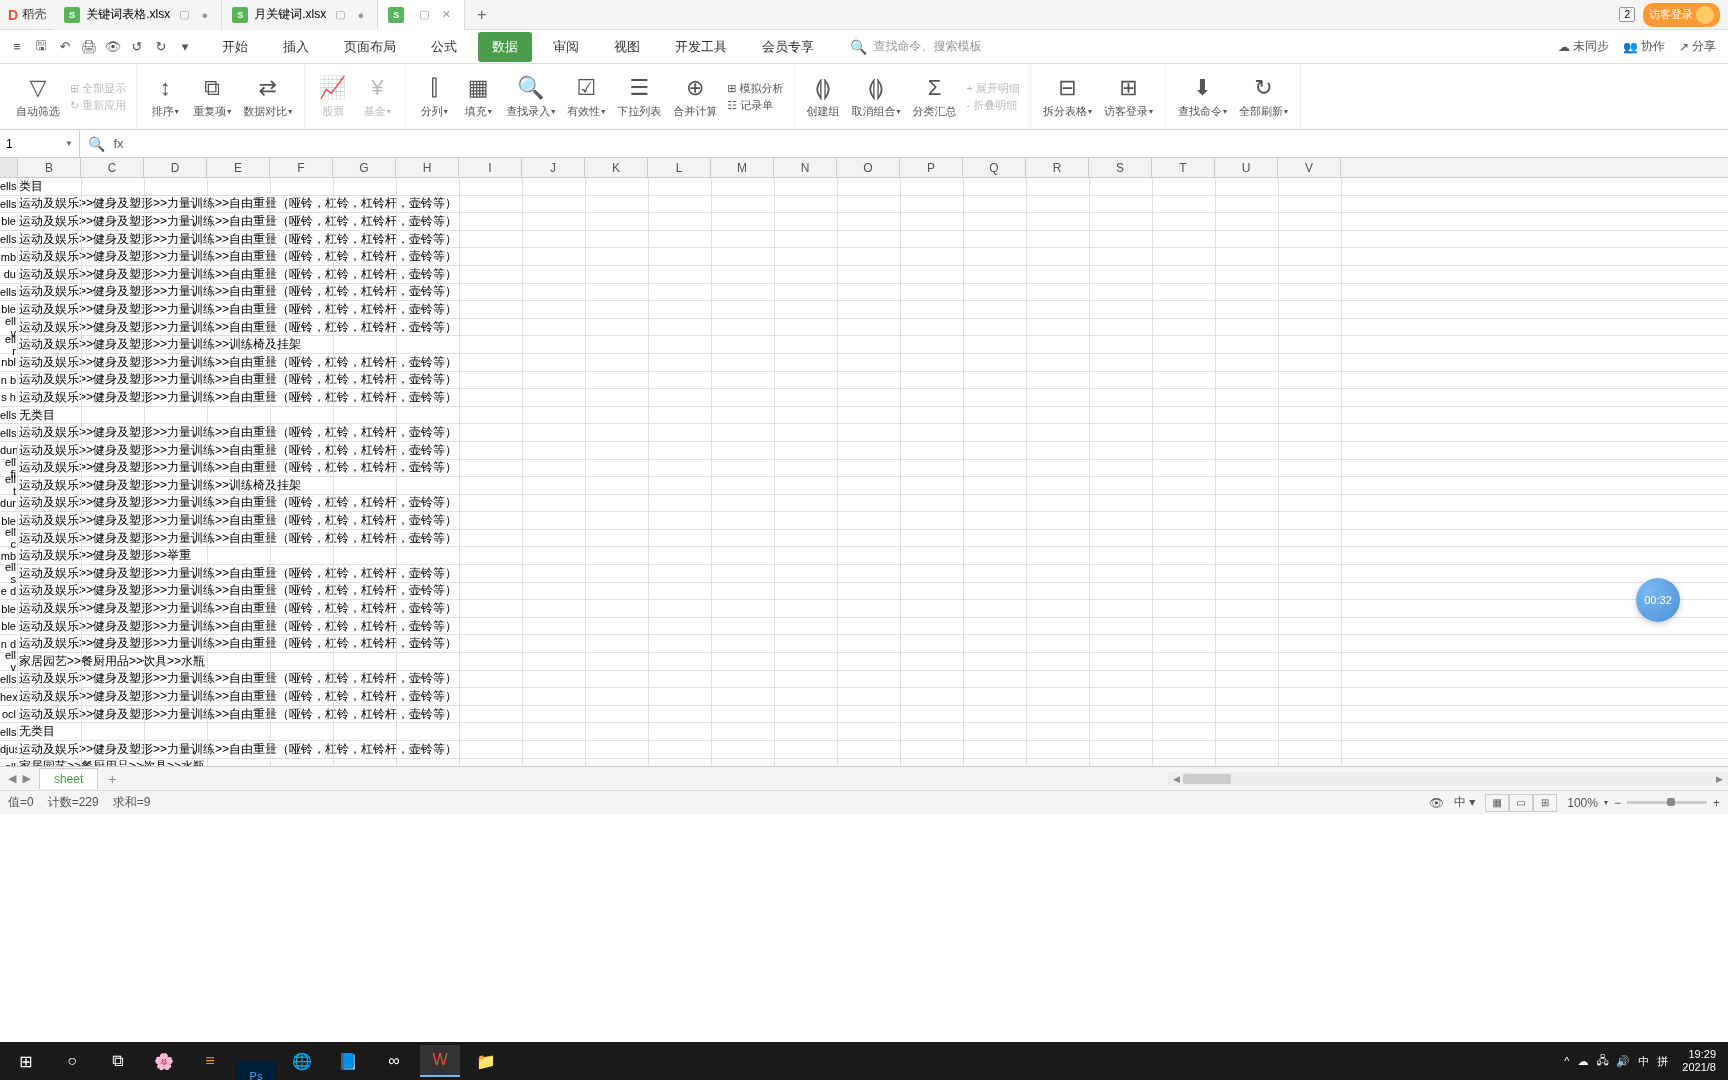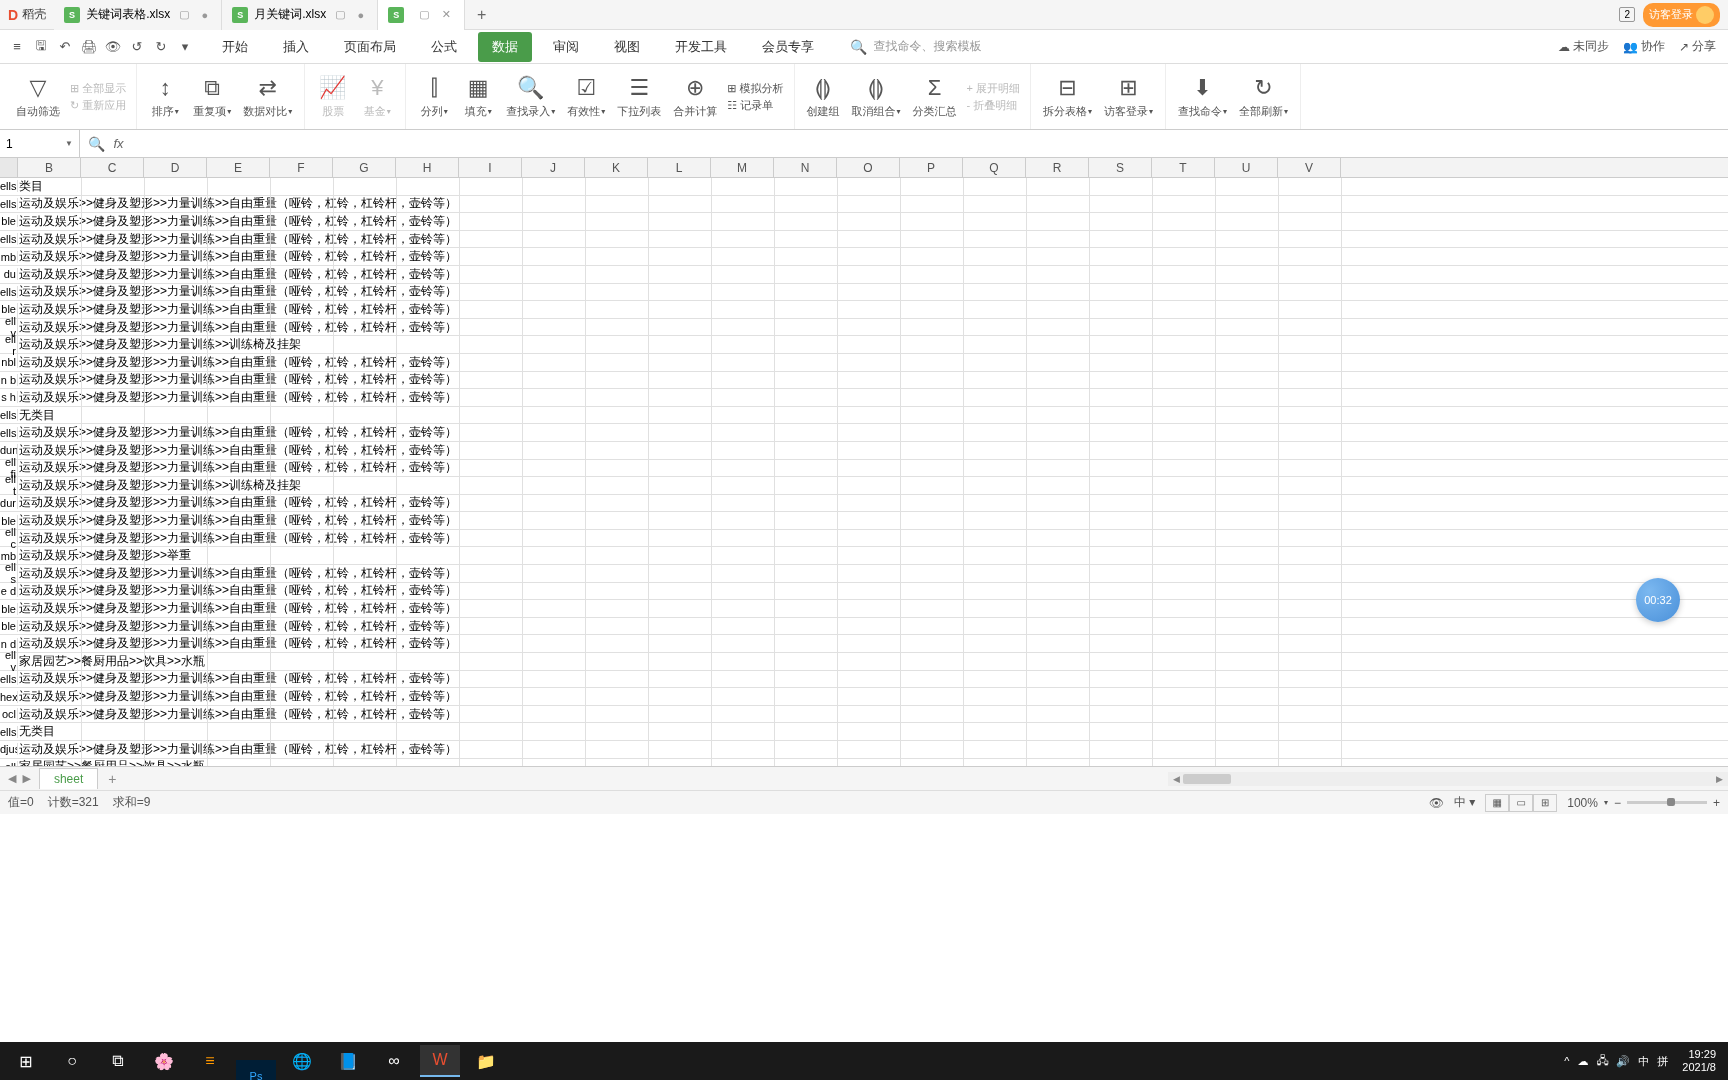--- a/index.html
+++ b/index.html
@@ -41,21 +41,21 @@
 .ribbon-side { display: flex; flex-direction: column; gap: 2px; padding: 2px 4px; }
 .ribbon-side-item { font-size: 11px; color: #555; display: flex; align-items: center; gap: 3px; cursor: pointer; }
 .ribbon-side-item.disabled { color: #bbb; }
 .dd { font-size: 8px; }
 
 
 .formula-bar { height: 28px; display: flex; align-items: center; border-bottom: 1px solid #ccc; }
 .name-box { width: 80px; height: 100%; border-right: 1px solid #ccc; display: flex; align-items: center; padding: 0 6px; font-size: 12px; }
 .name-dd { margin-left: auto; font-size: 8px; color: #666; }
 .fx-area { display: flex; align-items: center; gap: 8px; padding: 0 8px; flex: 1; height: 100%; }
-.fx-icon { color: #666; font-size: 13px; font-style: italic; }
+.fx-icon { color: #666; font-size: 13px; }
 .formula-input { flex: 1; font-size: 13px; padding: 0 4px; }
 
 
 .grid-area { position: relative; height: 608px; overflow: hidden; }
 .col-headers { height: 20px; display: flex; background: #f3f3f3; border-bottom: 1px solid #ccc; }
 .rowcol-corner { width: 18px; border-right: 1px solid #ccc; background: #e8e8e8; }
 .col-h { border-right: 1px solid #ccc; text-align: center; font-size: 12px; color: #555; line-height: 20px; flex-shrink: 0; }
 .grid-body { position: relative; height: 588px; overflow: hidden; }
 .data-row { height: 17.6px; display: flex; border-bottom: 1px solid #e0e0e0; font-size: 12px; align-items: center; }
 .cell-a { width: 18px; border-right: 1px solid #e0e0e0; text-align: right; padding-right: 1px; overflow: hidden; font-size: 11px; }
@@ -517,21 +517,21 @@
   <div class="sheet-add">+</div>
   <div class="hscroll">
     <span class="hscroll-arrow">◀</span>
     <div class="hscroll-thumb"></div>
     <span class="hscroll-arrow" style="margin-left:auto;">▶</span>
   </div>
 </div>
 
 <div class="status-bar">
   <span>值=0</span>
-  <span>计数=321</span>
+  <span>计数=229</span>
   <span>求和=9</span>
   <div class="status-right">
     <span>👁</span>
     <span>中 ▾</span>
     <div class="view-btns">
       <div class="view-btn">▦</div>
       <div class="view-btn">▭</div>
       <div class="view-btn">⊞</div>
     </div>
     <div class="zoom-ctrl">

